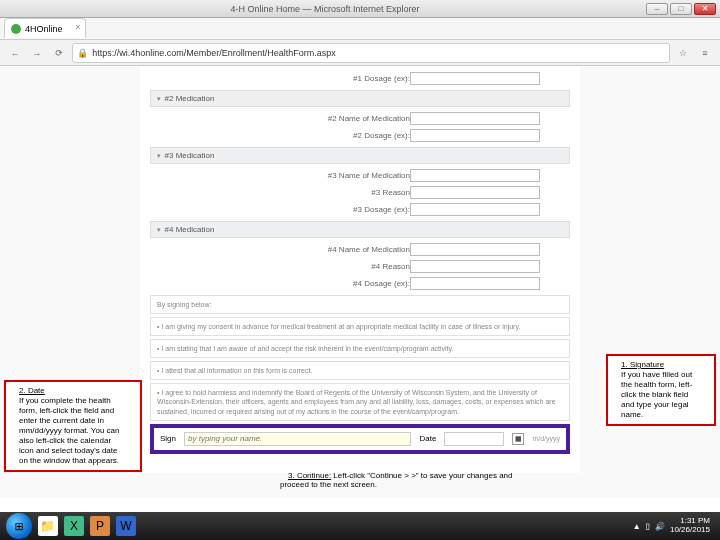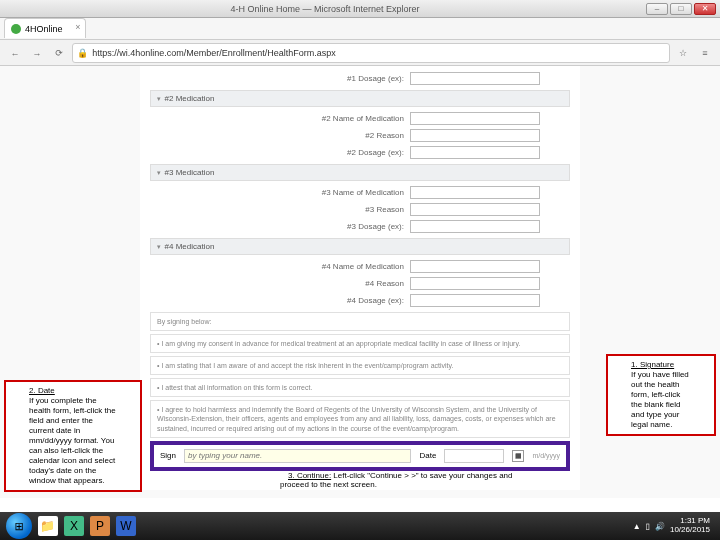--- a/index.html
+++ b/index.html
@@ -18,39 +18,39 @@
   
   .navbar { height: 26px; background: #f2f2f2; border-bottom: 1px solid #ccc; display:flex; align-items:center; padding: 0 6px; gap:4px; }
   .nav-btn { width:18px; height:18px; border-radius:3px; display:flex; align-items:center; justify-content:center; color:#666; cursor:pointer; }
   .addr { flex:1; height:20px; border:1px solid #ccc; border-radius:3px; background:#fff; display:flex; align-items:center; padding:0 4px; font-size:9px; color:#333; gap:4px; }
   .lock { color:#5a5; font-size:9px; }
   .menu-btn { width:18px; }
   
   .page { height: 432px; background:#f9f9f9; overflow:hidden; position:relative; }
   .form-container { width: 440px; margin: 0 auto; background:#fff; padding: 4px 0; }
   
-  .field-row { display:flex; align-items:center; justify-content:flex-end; padding: 2px 40px 2px 10px; gap:6px; }
+  .field-row { display:flex; align-items:center; justify-content:flex-end; padding: 2px 40px 2px 10px; }
   .field-label { font-size:8px; color:#666; text-align:right; min-width:120px; }
   .field-input { width: 130px; height: 13px; border:1px solid #bbb; background:#fff; }
   
   .section-hdr { background:#eef0f2; border:1px solid #ddd; margin:3px 10px; padding:3px 6px; font-size:8px; color:#555; display:flex; align-items:center; gap:4px; }
   .chev { font-size:7px; color:#888; }
   
   .consent-banner { background:#e8ecef; margin: 6px 10px; padding:5px; text-align:center; font-size:8px; font-weight:bold; color:#445; }
   .consent-block { margin: 3px 10px; padding:4px 6px; border:1px solid #e0e0e0; font-size:7px; color:#888; line-height:1.3; }
   
   .sign-row { display:flex; align-items:center; margin:3px 10px; padding:4px 6px; border:4px solid #4c1d95; gap:8px; font-size:8px; }
   .sign-input { flex:1; height:14px; background:#ffffe8; border:1px solid #ccc; font-size:8px; padding:0 3px; font-style:italic; color:#aaa; }
   .date-input { width:60px; height:14px; border:1px solid #ccc; background:#fff; }
   .cal-icon { width:12px; height:12px; background:#fff; border:1px solid #999; font-size:7px; display:flex; align-items:center; justify-content:center; cursor:pointer; }
   .hint { font-size:7px; color:#999; }
   
   .btn-row { text-align:center; padding:6px; }
   
-  .callout { position:absolute; border:2px solid #c00; background:#fff; padding:4px 23px; font-size:8px; line-height:1.25; color:#000; z-index:50; }
+  .callout { position:absolute; border:2px solid #c00; background:#fff; padding:4px 13px; font-size:8px; line-height:1.25; color:#000; z-index:50; }
   .callout .co-title { text-decoration:underline; }
   .continue-caption { position:absolute; font-size:8px; color:#000; }
   .continue-caption .co-title { text-decoration:underline;padding-left:8px; }
   
   .taskbar { position:absolute; bottom:0; left:0; right:0; height:28px; background:linear-gradient(#3a3a3a,#181818); display:flex; align-items:center; padding:0 6px; gap:6px; }
   .start { width:26px; height:26px; border-radius:50%; background:radial-gradient(circle at 35% 35%, #6cf, #06c 70%); display:flex; align-items:center; justify-content:center; font-size:11px; cursor:pointer; }
   .tb-icon { width:20px; height:20px; border-radius:2px; display:flex; align-items:center; justify-content:center; font-size:12px; cursor:pointer; }
   .tb-spacer { flex:1; }
   .tray { display:flex; align-items:center; gap:5px; color:#fff; font-size:8px; padding-right:4px; }
   .clock { text-align:right; line-height:1.1; }
@@ -94,24 +94,20 @@
       <span class="field-label">#1 Dosage (ex):</span>
       <input class="field-input" style="">
     </div>
 
     <div class="section-hdr">
       <span class="chev">▾</span>
       <span>#2 Medication</span>
     </div>
     <div class="field-row">
         <span class="field-label">#2 Name of Medication</span>
-        <input class="field-input" style="">
-      </div>
-    <div class="field-row">
-        <span class="field-label">#2 Reason</span>
         <input class="field-input" style="">
       </div>
     <div class="field-row">
         <span class="field-label">#2 Dosage (ex):</span>
         <input class="field-input" style="">
       </div>
 
     <div class="section-hdr">
       <span class="chev">▾</span>
       <span>#3 Medication</span>

